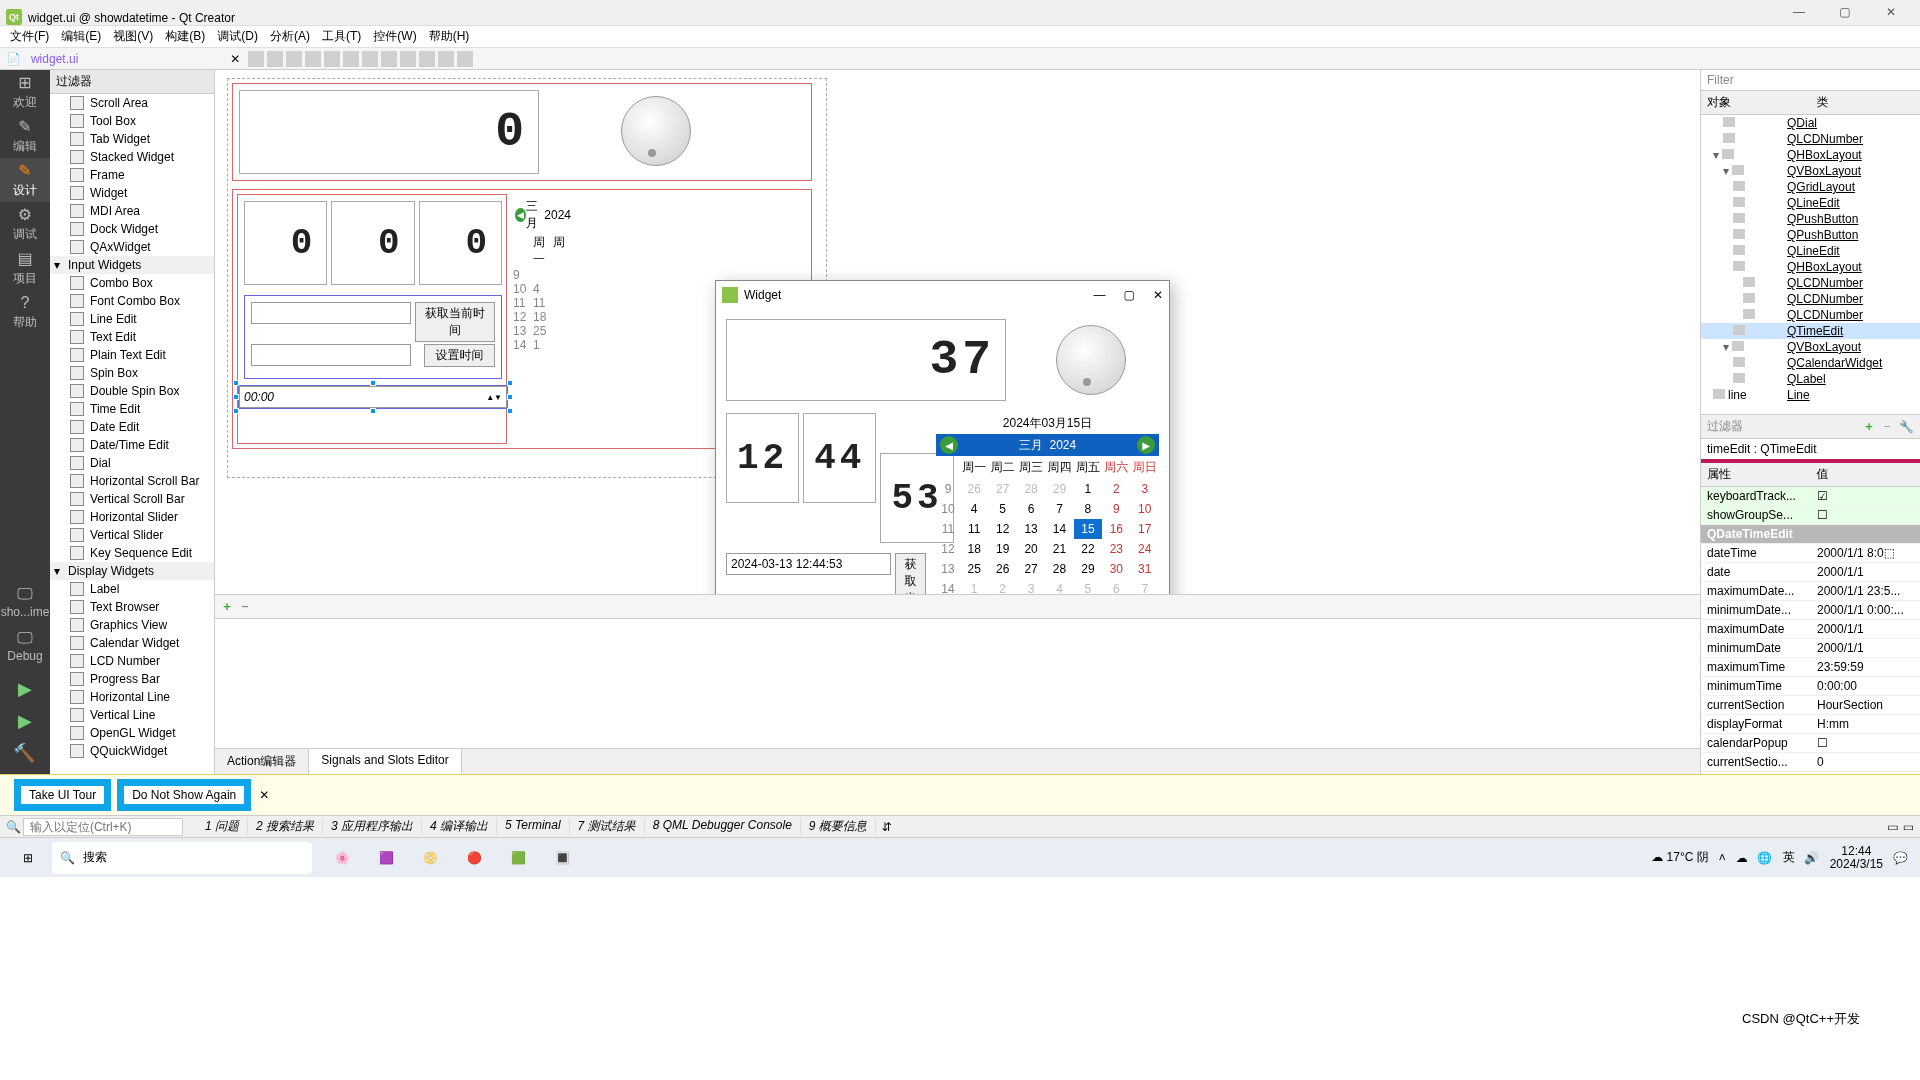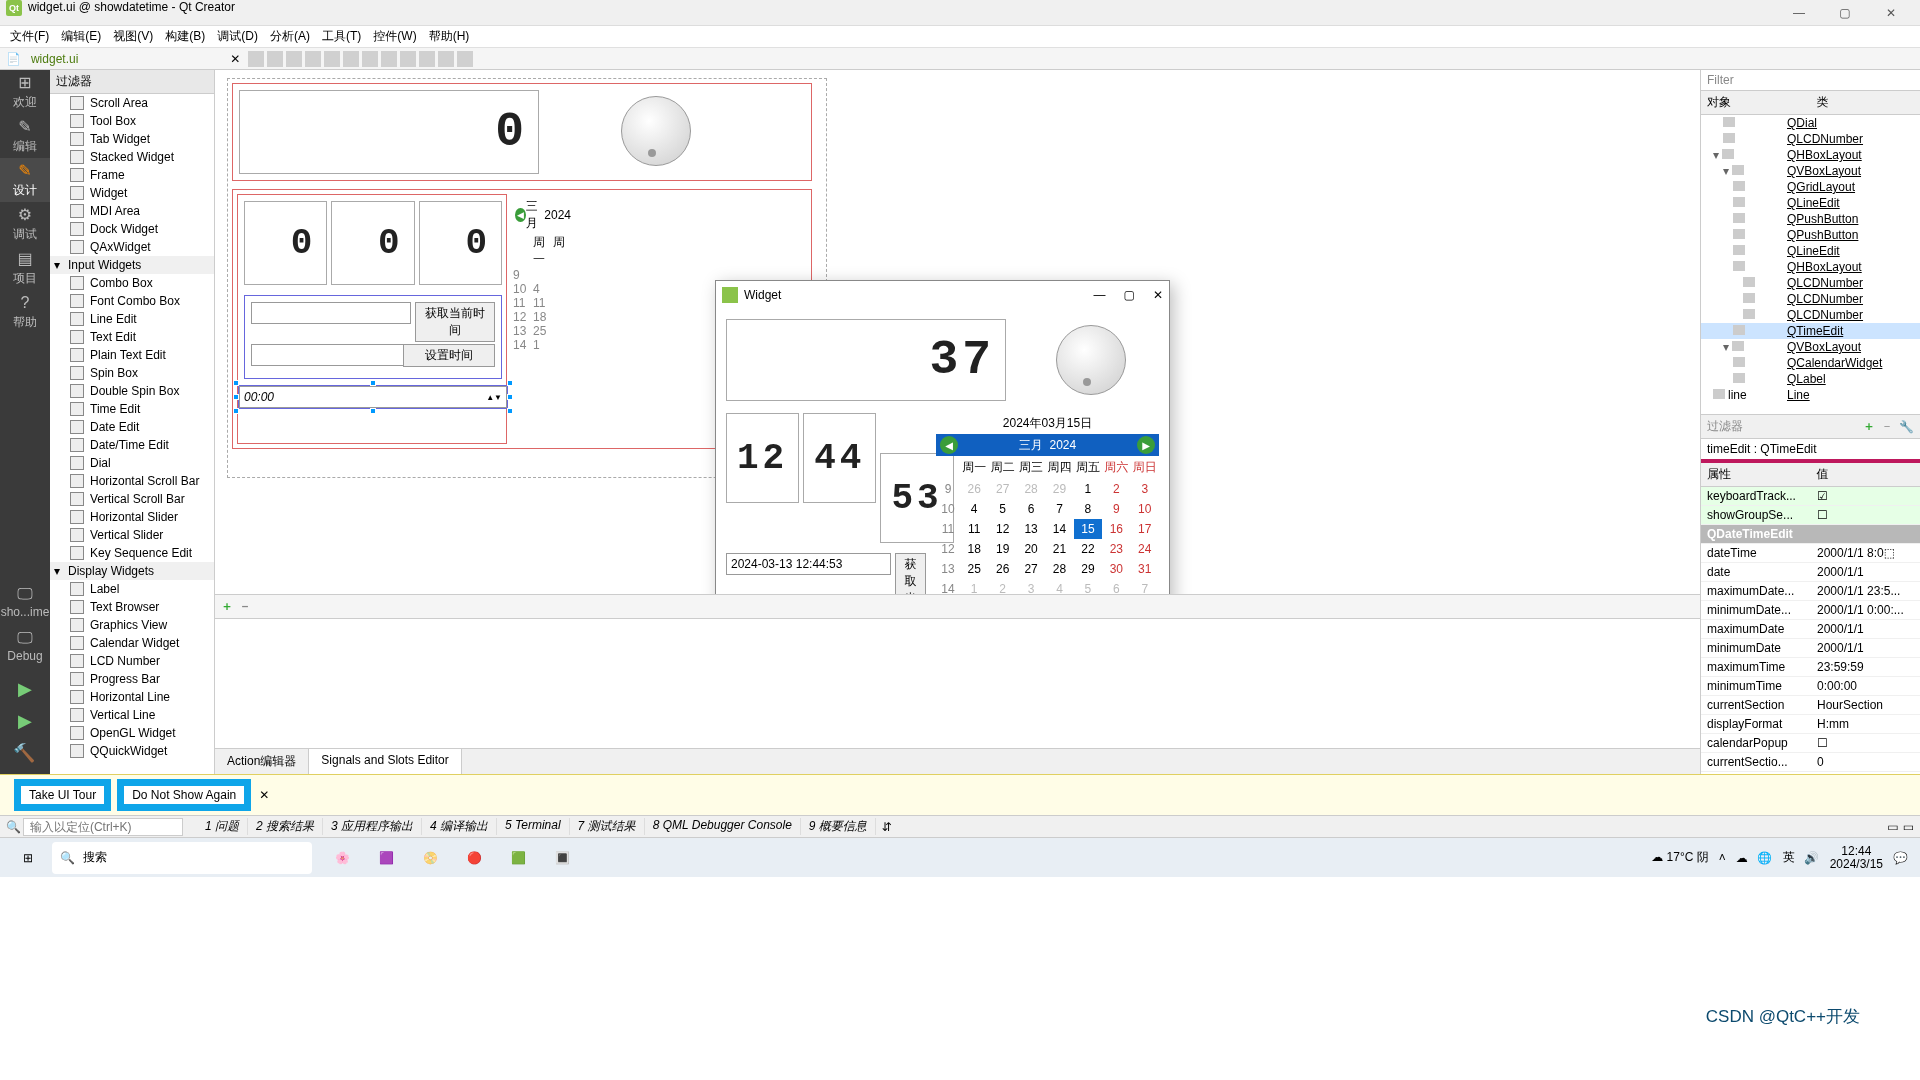--- a/index.html
+++ b/index.html
@@ -1,24 +1,24 @@
 <!DOCTYPE html>
 <html><head>
 <meta charset="utf-8">
 <style>
 *{box-sizing:border-box;margin:0;padding:0;font-family:"Microsoft YaHei",Arial,sans-serif;font-size:12px;}
 body{background:#fff;width:1920px;height:1080px;overflow:hidden;}
-.titlebar{height:26px;background:#f0f0f0;display:flex;align-items:flex-start;padding:0 6px;border-bottom:1px solid #ddd;}
+.titlebar{height:26px;background:#f0f0f0;display:flex;align-items:flex-end;padding:0 6px;border-bottom:1px solid #ddd;}
 .titlebar .ico{width:16px;height:16px;background:#8bc34a;color:#fff;font-size:9px;font-weight:bold;display:flex;align-items:center;justify-content:center;border-radius:2px;margin-right:6px;}
 .titlebar .t{flex:1;}
 .titlebar .wbtn{width:46px;height:26px;display:flex;align-items:center;justify-content:center;color:#555;}
 .menubar{height:22px;background:#fff;display:flex;align-items:center;padding:0 4px;border-bottom:1px solid #e0e0e0;}
 .menubar span{padding:0 6px;cursor:default;}
 .toolbar{height:22px;background:#f5f5f5;border-bottom:1px solid #ccc;display:flex;align-items:center;padding:0 6px;gap:2px;}
-.toolbar .fname{color:#4d7c0f;padding:0 8px;}
+.toolbar .fname{color:#8b5cf6;padding:0 8px;}
 .toolbar .tb{width:16px;height:16px;background:#d0d0d0;}
 .main{display:flex;height:704px;}
 .modebar{width:50px;background:#3a3a3a;display:flex;flex-direction:column;}
 .mode{height:44px;display:flex;flex-direction:column;align-items:center;justify-content:center;color:#bbb;font-size:11px;gap:2px;cursor:pointer;}
 .mode.active{background:#4a4a4a;color:#fff;}
 .mode.orange .mi{color:#ff8c00;}
 .mode .mi{font-size:16px;}
 .widgetbox{width:165px;background:#fff;border-right:1px solid #ccc;display:flex;flex-direction:column;}
 .wb-hdr{background:#e8e8e8;padding:3px 6px;border-bottom:1px solid #ccc;}
 .wb-list{flex:1;overflow:auto;}
@@ -360,21 +360,21 @@
                 </div>
             </div>
             <div class="box-blue" style="left:6px;top:100px;width:258px;height:84px;">
               <div style="position:absolute;left:6px;top:6px;width:160px;">
                   <div class="field"></div>
                 </div>
               <div class="btn" style="position:absolute;right:6px;top:6px;width:80px;">获取当前时间</div>
               <div style="position:absolute;left:6px;top:48px;width:160px;">
                   <div class="field"></div>
                 </div>
-              <div class="btn" style="position:absolute;right:6px;top:48px;width:92px;">设置时间</div>
+              <div class="btn" style="position:absolute;right:6px;top:48px;width:71px;">设置时间</div>
             </div>
             <div class="box-blue" style="left:0px;top:190px;width:270px;height:24px;">
               <div class="field" style="display:flex;align-items:center;font-style:italic;">
                   <span>00:00</span>
                   <span style="margin-left:auto;display:flex;flex-direction:column;font-size:8px;line-height:7px;">▲▼</span>
                 </div>
               <div class="handles">
                   <i style="left:-3px;top:-3px"></i>
                   <i style="right:-3px;top:-3px"></i>
                   <i style="left:-3px;bottom:-3px"></i>
@@ -748,13 +748,13 @@
     <span>英</span>
     <span>🔊</span>
     <div style="text-align:center;line-height:13px;">
         <div>12:44</div>
         <div>2024/3/15</div>
       </div>
     <span>💬</span>
   </div>
 </div>
 
-<div style="position:absolute;right:60px;bottom:52px;color:#0c4a6e;font-size:17px;pointer-events:none;">CSDN @QtC++开发</div>
+<div style="position:absolute;right:60px;bottom:52px;color:#000000;font-size:13px;pointer-events:none;">CSDN @QtC++开发</div>
 
 </body></html>

